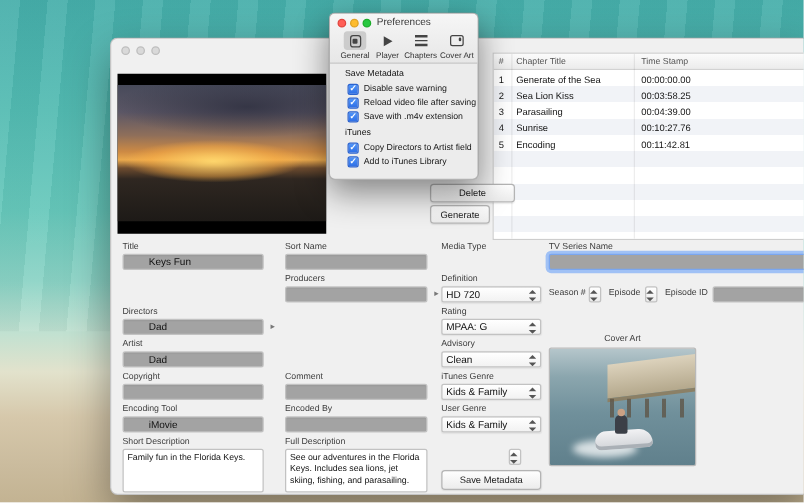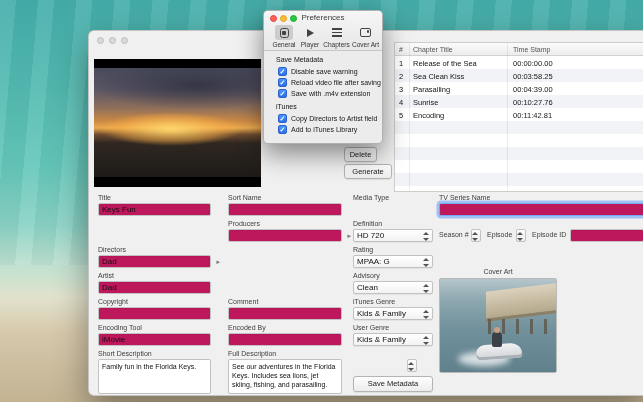--- a/index.html
+++ b/index.html
@@ -33,22 +33,22 @@
 .th{position:absolute;top:3px;font-size:7px;color:#555;white-space:nowrap}
 .tbody{position:absolute;left:0;top:13px;right:0;bottom:0;
   background:repeating-linear-gradient(180deg,#fff 0 13px,#f1f3f7 13px 26px)}
 .trow{position:absolute;left:0;right:0;height:13px}
 .td{position:absolute;top:3px;font-size:7.5px;color:#141414;white-space:nowrap}
 .tn{left:4px}.tt{left:18px}.tm{left:118px}
 .vline{position:absolute;top:0;bottom:0;width:1px;background:rgba(0,0,0,.07)}
 
 .fld{position:absolute}
 .lbl{font-size:7px;color:#3c3c3c;height:9px;white-space:nowrap}
-.txt{display:block;width:100%;height:13px;border:1px solid #c2c2c2;border-radius:2px;background:#be185d;
-  font-family:"Liberation Sans",sans-serif;font-size:8px;padding:0 3px;color:#111;box-shadow:inset 0 1px 1px rgba(0,0,0,.05)}
+.txt{display:block;width:100%;height:13px;border:1px solid #c2c2c2;border-radius:2px;background:#a3a3a3;
+  font-family:"Liberation Sans",sans-serif;font-size:8px;padding:0 20px;color:#111;box-shadow:inset 0 1px 1px rgba(0,0,0,.05)}
 .txt.focus{border-color:#7aa6ef;box-shadow:0 0 0 2.5px rgba(95,155,250,.55)}
 .ta{display:block;width:100%;height:35px;border:1px solid #c2c2c2;border-radius:2px;background:#fff;resize:none;
   font-family:"Liberation Sans",sans-serif;font-size:7px;line-height:9px;padding:2px 3px;color:#111}
 .disc{position:absolute;right:-9px;bottom:3px;font-size:7px;color:#777;line-height:7px;cursor:default}
 .pop{position:relative;height:13px;border:1px solid #c2c2c2;border-radius:2px;background:linear-gradient(#fff,#f2f2f2);
   font-size:8px;line-height:12px;padding:0 12px 0 3px;color:#111;white-space:nowrap;overflow:hidden;box-shadow:0 .5px 1px rgba(0,0,0,.06)}
 .arrows{position:absolute;right:2px;top:2px;width:7px;height:9px}
 .arrows::before{content:"";position:absolute;top:0;left:0;border-left:3px solid transparent;border-right:3px solid transparent;border-bottom:3.5px solid #555}
 .arrows::after{content:"";position:absolute;bottom:0;left:0;border-left:3px solid transparent;border-right:3px solid transparent;border-top:3.5px solid #555}
 .stepper{position:absolute;width:10px;height:13px;border:1px solid #c2c2c2;border-radius:2px;background:linear-gradient(#fff,#ececec)}
@@ -106,26 +106,26 @@
 
     <div class="table">
       <div class="thead">
         <span class="th" style="left:4px">#</span>
         <span class="th" style="left:18px">Chapter Title</span>
         <span class="th" style="left:118px">Time Stamp</span>
       </div>
       <div class="tbody">
         <div class="trow" style="top:0">
           <span class="td tn">1</span>
-          <span class="td tt">Release of the Sea</span>
+          <span class="td tt">Generate of the Sea</span>
           <span class="td tm">00:00:00.00</span>
         </div>
         <div class="trow" style="top:13px">
           <span class="td tn">2</span>
-          <span class="td tt">Sea Clean Kiss</span>
+          <span class="td tt">Sea Lion Kiss</span>
           <span class="td tm">00:03:58.25</span>
         </div>
         <div class="trow" style="top:26px">
           <span class="td tn">3</span>
           <span class="td tt">Parasailing</span>
           <span class="td tm">00:04:39.00</span>
         </div>
         <div class="trow" style="top:39px">
           <span class="td tn">4</span>
           <span class="td tt">Sunrise</span>
@@ -134,21 +134,21 @@
         <div class="trow" style="top:52px">
           <span class="td tn">5</span>
           <span class="td tt">Encoding</span>
           <span class="td tm">00:11:42.81</span>
         </div>
       </div>
       <div class="vline" style="left:14px"></div>
       <div class="vline" style="left:112px"></div>
     </div>
 
-    <div class="btn" style="left:255px;top:116px;width:33px;height:15px">Delete</div>
+    <div class="btn" style="left:255px;top:116px;width:68px;height:15px">Delete</div>
     <div class="btn" style="left:255px;top:133px;width:48px;height:15px">Generate</div>
 
     <div class="fld" style="left:9px;top:163px;width:113px">
       <div class="lbl">Title</div>
       <input class="txt" value="Keys Fun" style="">
     </div>
     <div class="fld" style="left:9px;top:215px;width:113px">
       <div class="lbl">Directors</div>
       <input class="txt" value="Dad" style="">
       <span class="disc">▸</span>

